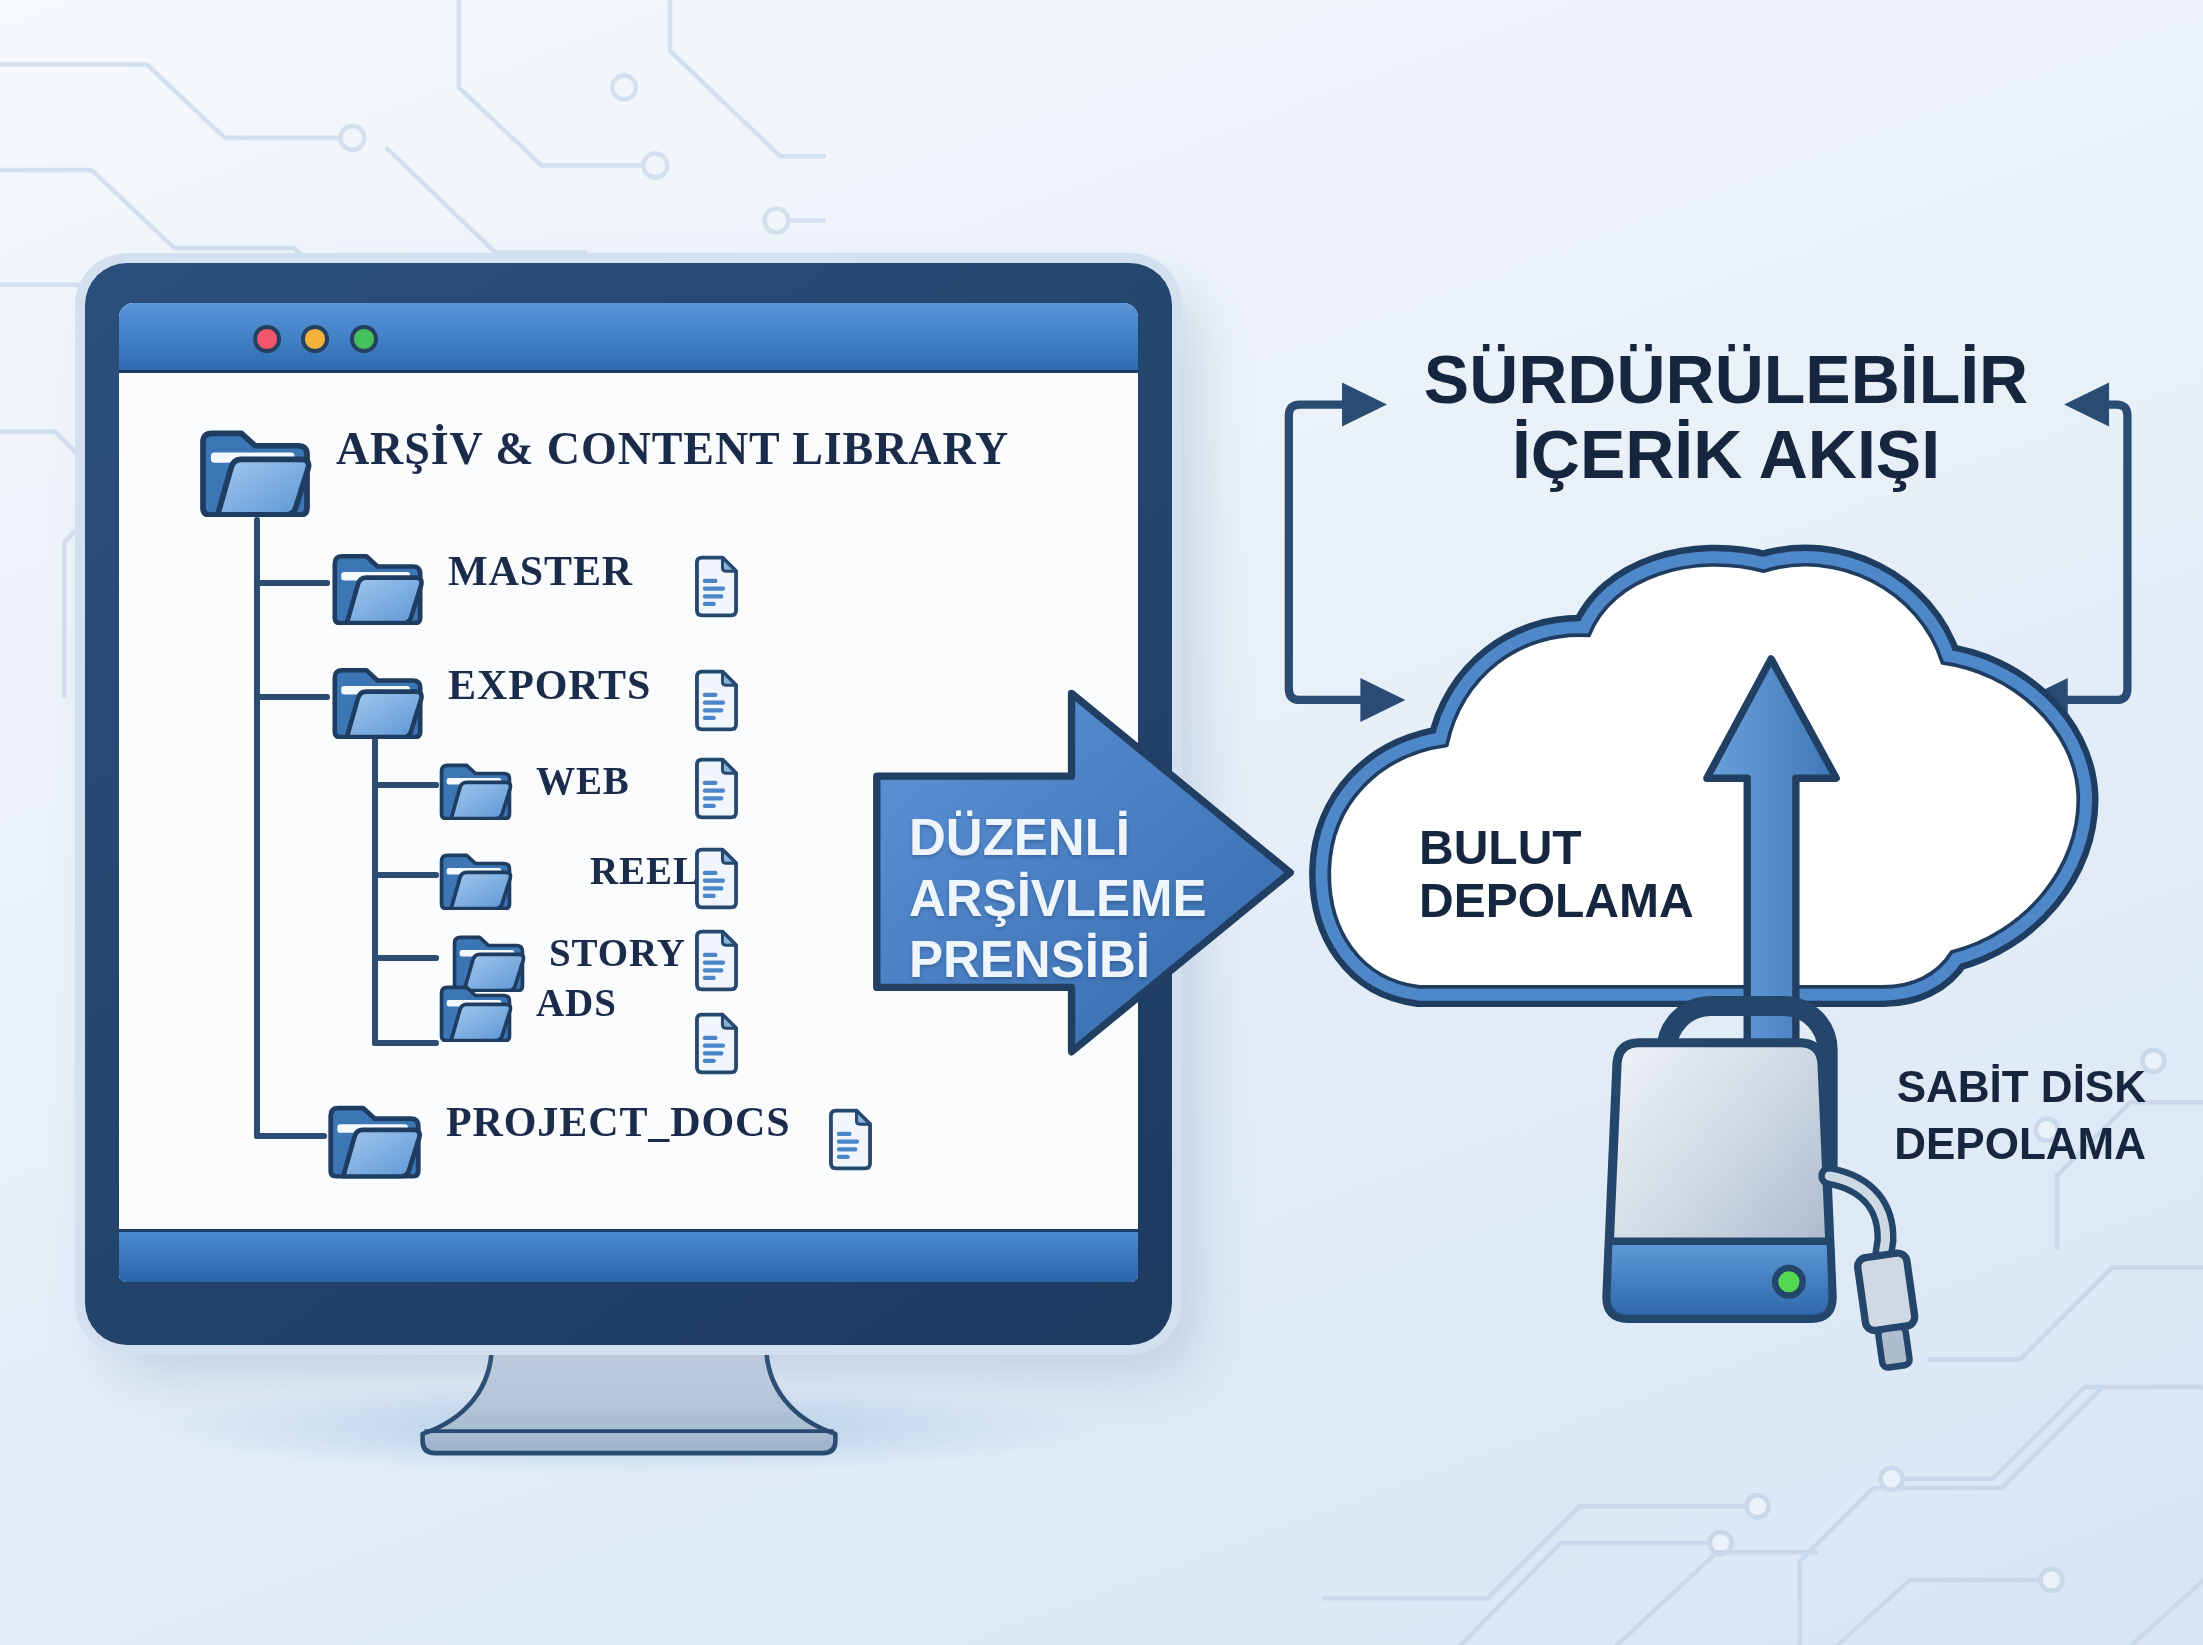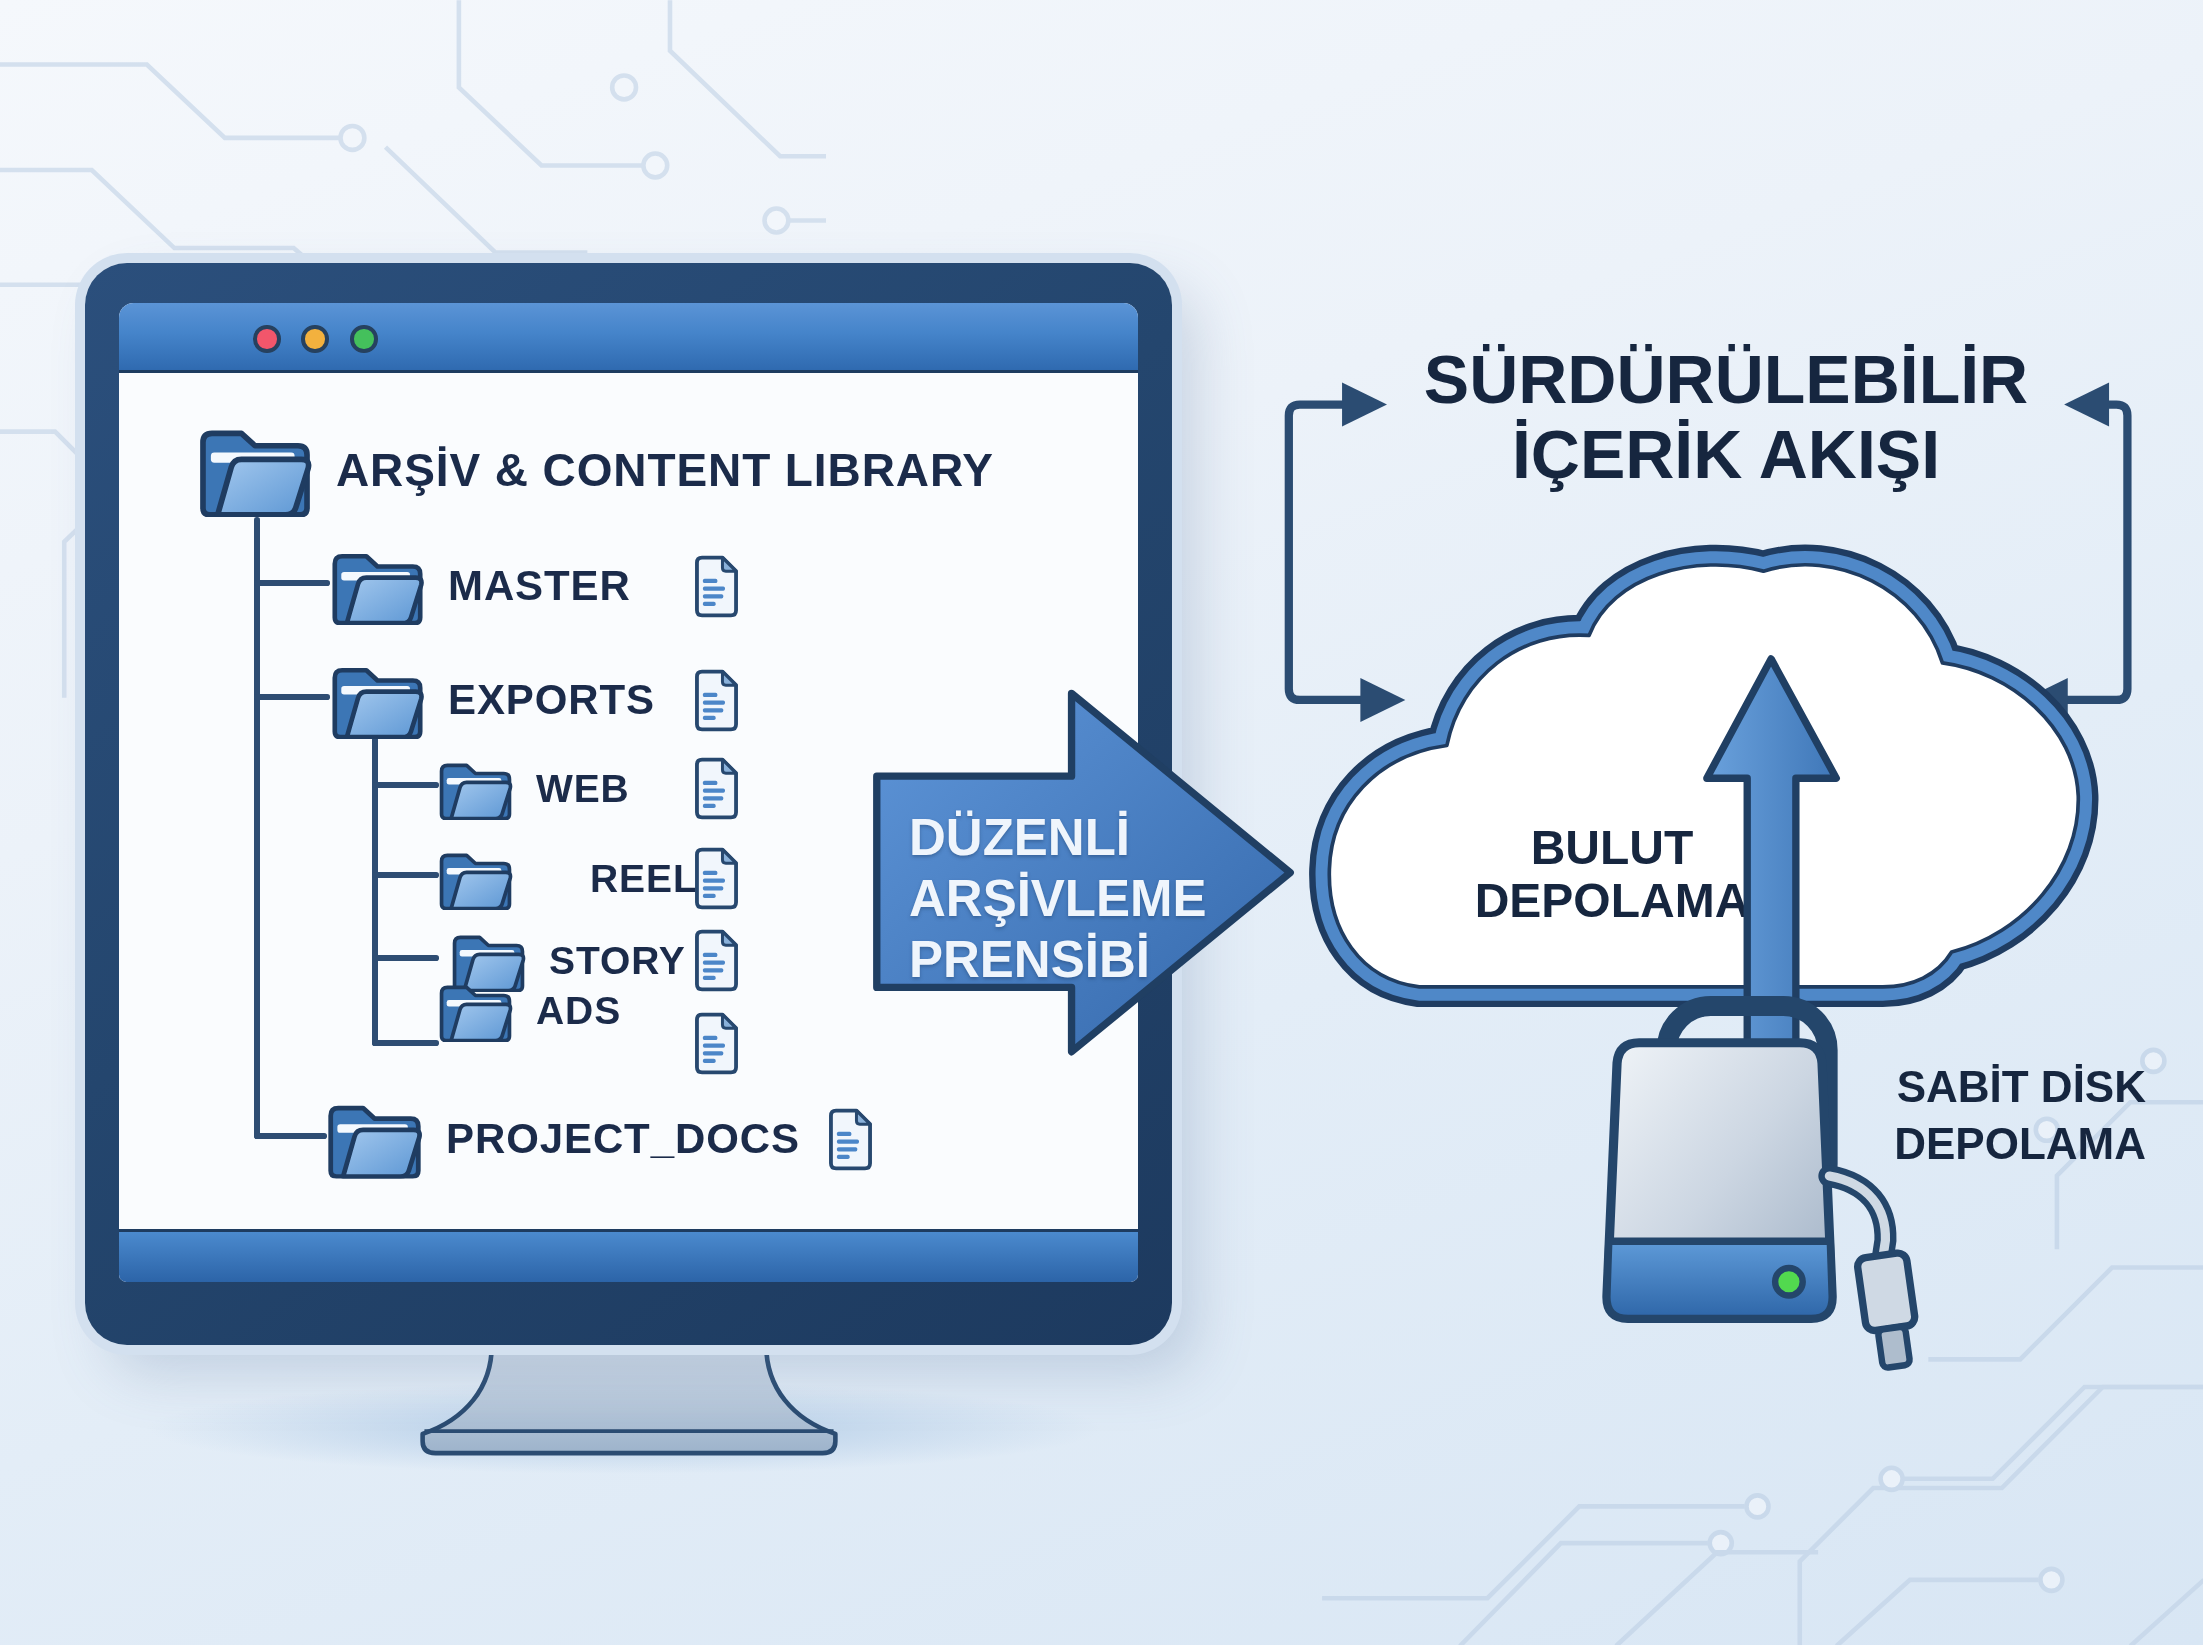--- a/index.html
+++ b/index.html
@@ -41,21 +41,21 @@
   .tl.yellow { left:182px; background:#f3b13e; }
   .tl.green { left:231px; background:#44c05c; }
   .content { position:absolute; left:0; top:73px; width:100%; height:852px; background:#fafcfe; }
   .bottomstrip {
     position:absolute; left:0; bottom:0; width:100%; height:53px;
     background:linear-gradient(#4b8ace 0%, #2c64a8 100%);
     border-top:3.7px solid #1e3c60;
   }
 
   
-  .tree-row { position:absolute; display:flex; align-items:center; }
+  .tree-row { position:absolute; display:flex; align-items:flex-start;font-family:Liberation Serif, serif; }
   .tree-row .gap { width:22px; flex:none; }
   .tlabel { color:#1b2b4a; font-weight:bold; white-space:nowrap; letter-spacing:0.9px; }
   .lbl-root { font-size:46px; }
   .lbl-l1 { font-size:42px; }
   .lbl-l2 { font-size:39px; }
   .tline { position:absolute; background:#2e4d73; border-radius:2.8px; }
   .doc { position:absolute; width:51px; height:67px; }
 
   
   .process-arrow-text { position:absolute; left:909px; top:807px; }
@@ -66,21 +66,21 @@
   }
 
   
   .flow-title { position:absolute; left:1322px; top:342px; width:808px; text-align:center; }
   .flow-title span {
     display:block; font-weight:bold; font-size:68px; line-height:75px;
     color:#16263f; letter-spacing:0px; white-space:nowrap;
   }
 
   
-  .cloud-label { position:absolute; left:1419px; top:821px; width:386px; text-align:center; }
+  .cloud-label { position:absolute; left:1419px; top:821px; width:386px; }
   .cloud-label span { display:block; font-weight:bold; font-size:48px; line-height:53px; color:#16263f; }
 
   
   .disk-label { position:absolute; left:1837px; top:1058px; width:309px; text-align:right; }
   .disk-label span { display:block; font-weight:bold; font-size:44px; line-height:57px; color:#16263f; white-space:nowrap; }
 </style>
 </head>
 <body>
 
 <div id="stage">

